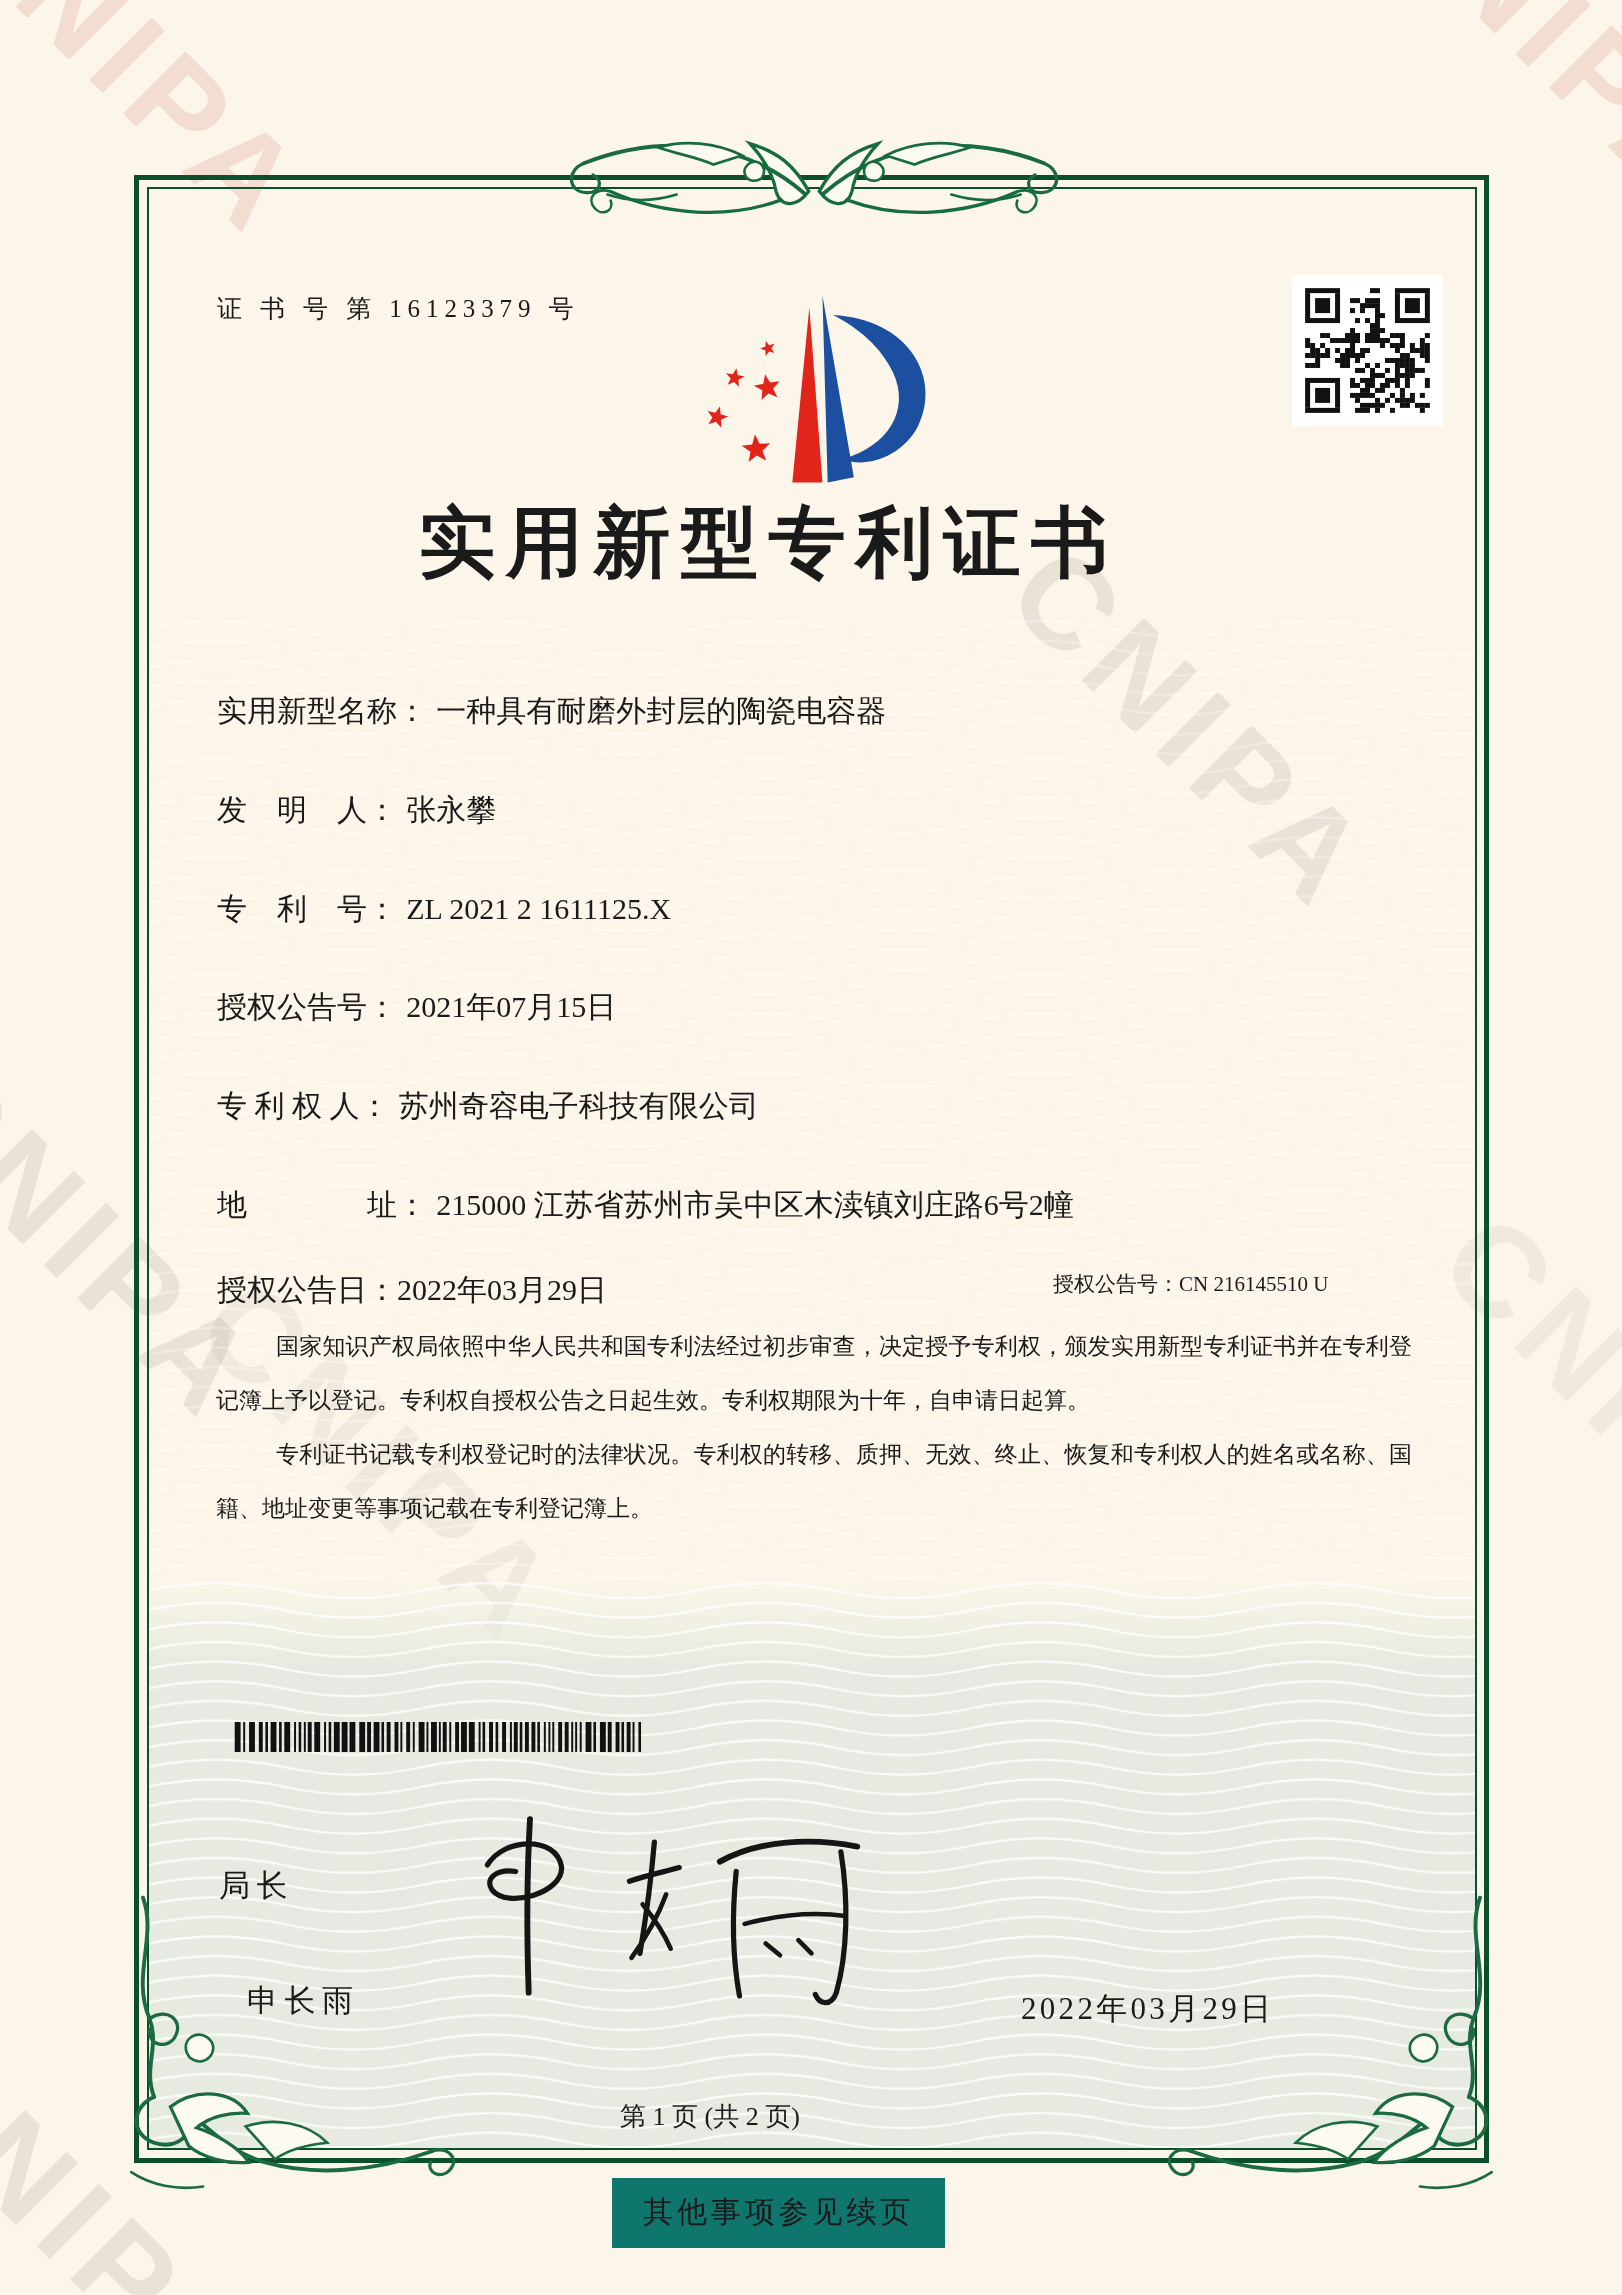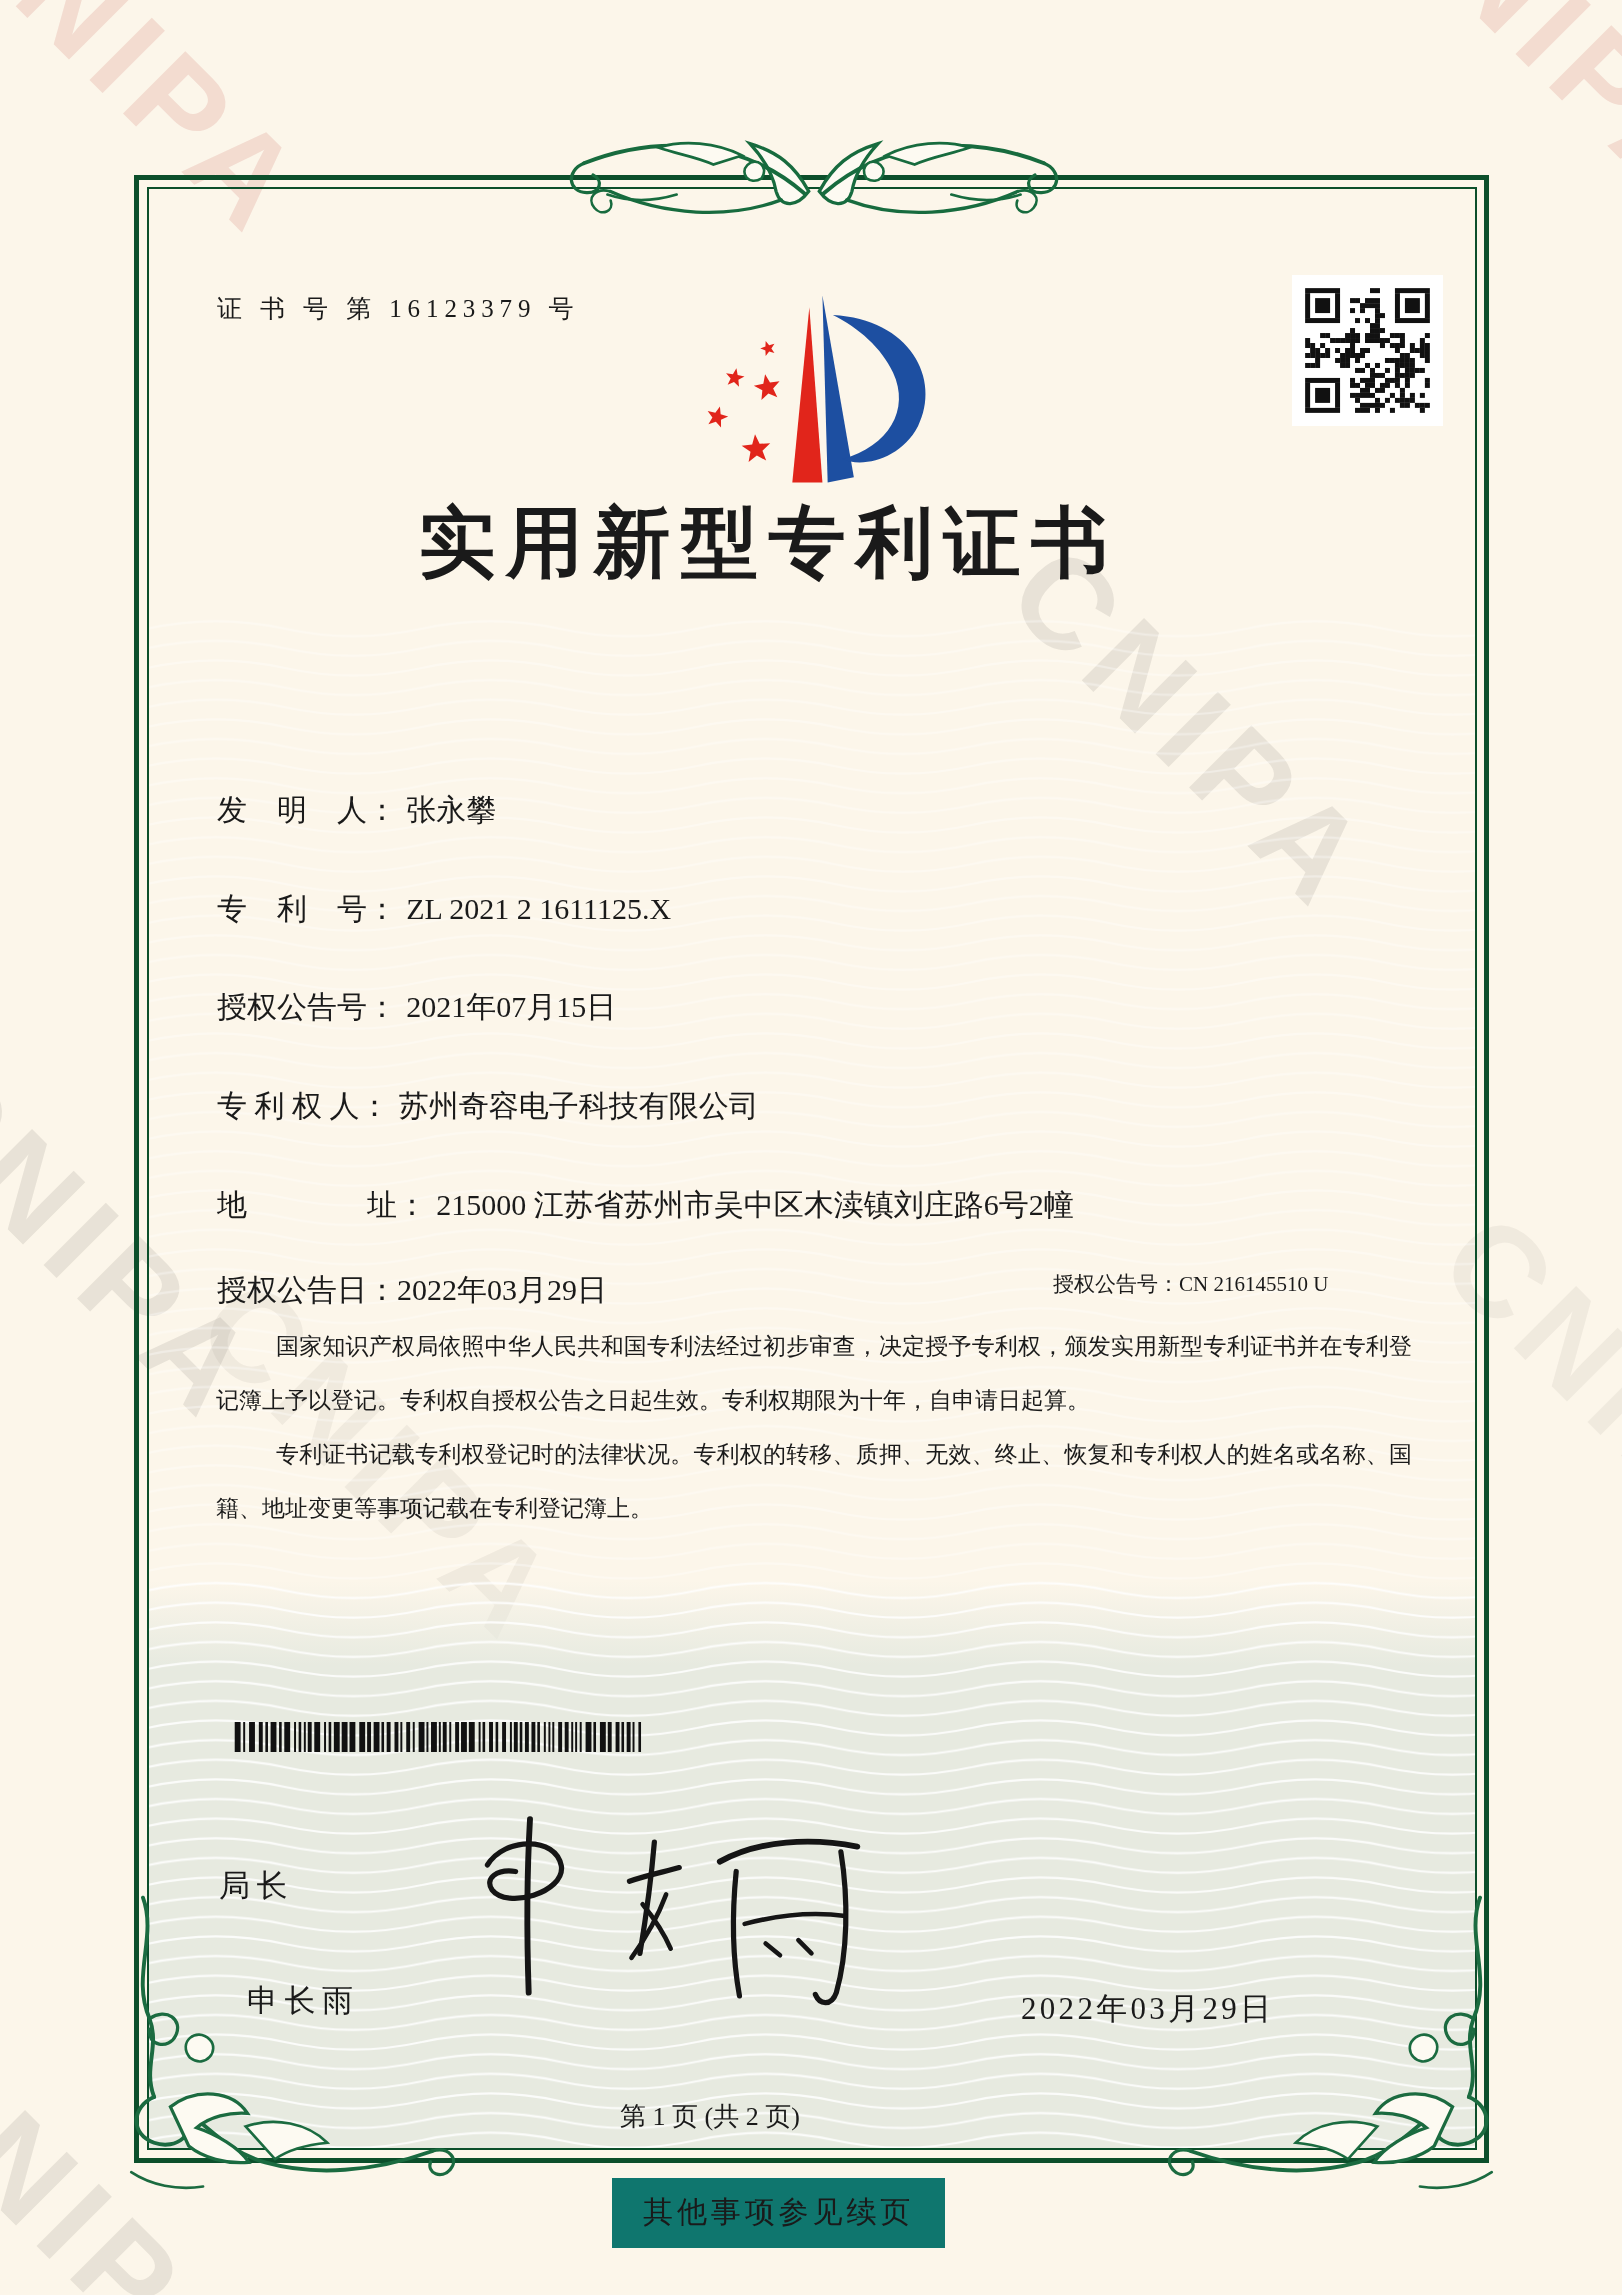--- a/index.html
+++ b/index.html
@@ -351,20 +351,23 @@
         <rect x="103.6" y="202.39999999999998" width="7.6" height="7.6"></rect>
         <rect x="111.19999999999999" y="202.39999999999998" width="7.6" height="7.6"></rect>
         <rect x="126.39999999999999" y="202.39999999999998" width="7.6" height="7.6"></rect>
         <rect x="149.2" y="202.39999999999998" width="7.6" height="7.6"></rect>
         <rect x="194.79999999999998" y="202.39999999999998" width="7.6" height="7.6"></rect>
       </g>
   </svg>
 
   <div class="title">实用新型专利证书</div>
 
+  <div class="field-row" style="top:691px;">
+    <span class="lab">实用新型名称：</span><span>一种具有耐磨外封层的陶瓷电容器</span>
+  </div>
   <div class="field-row" style="top:790px;">
     <span class="lab">发　明　人：</span><span>张永攀</span>
   </div>
   <div class="field-row" style="top:889px;">
     <span class="lab">专　利　号：</span><span>ZL 2021 2 1611125.X</span>
   </div>
   <div class="field-row" style="top:987px;">
     <span class="lab">授权公告号：</span><span>2021年07月15日</span>
   </div>
   <div class="field-row" style="top:1086px;">

